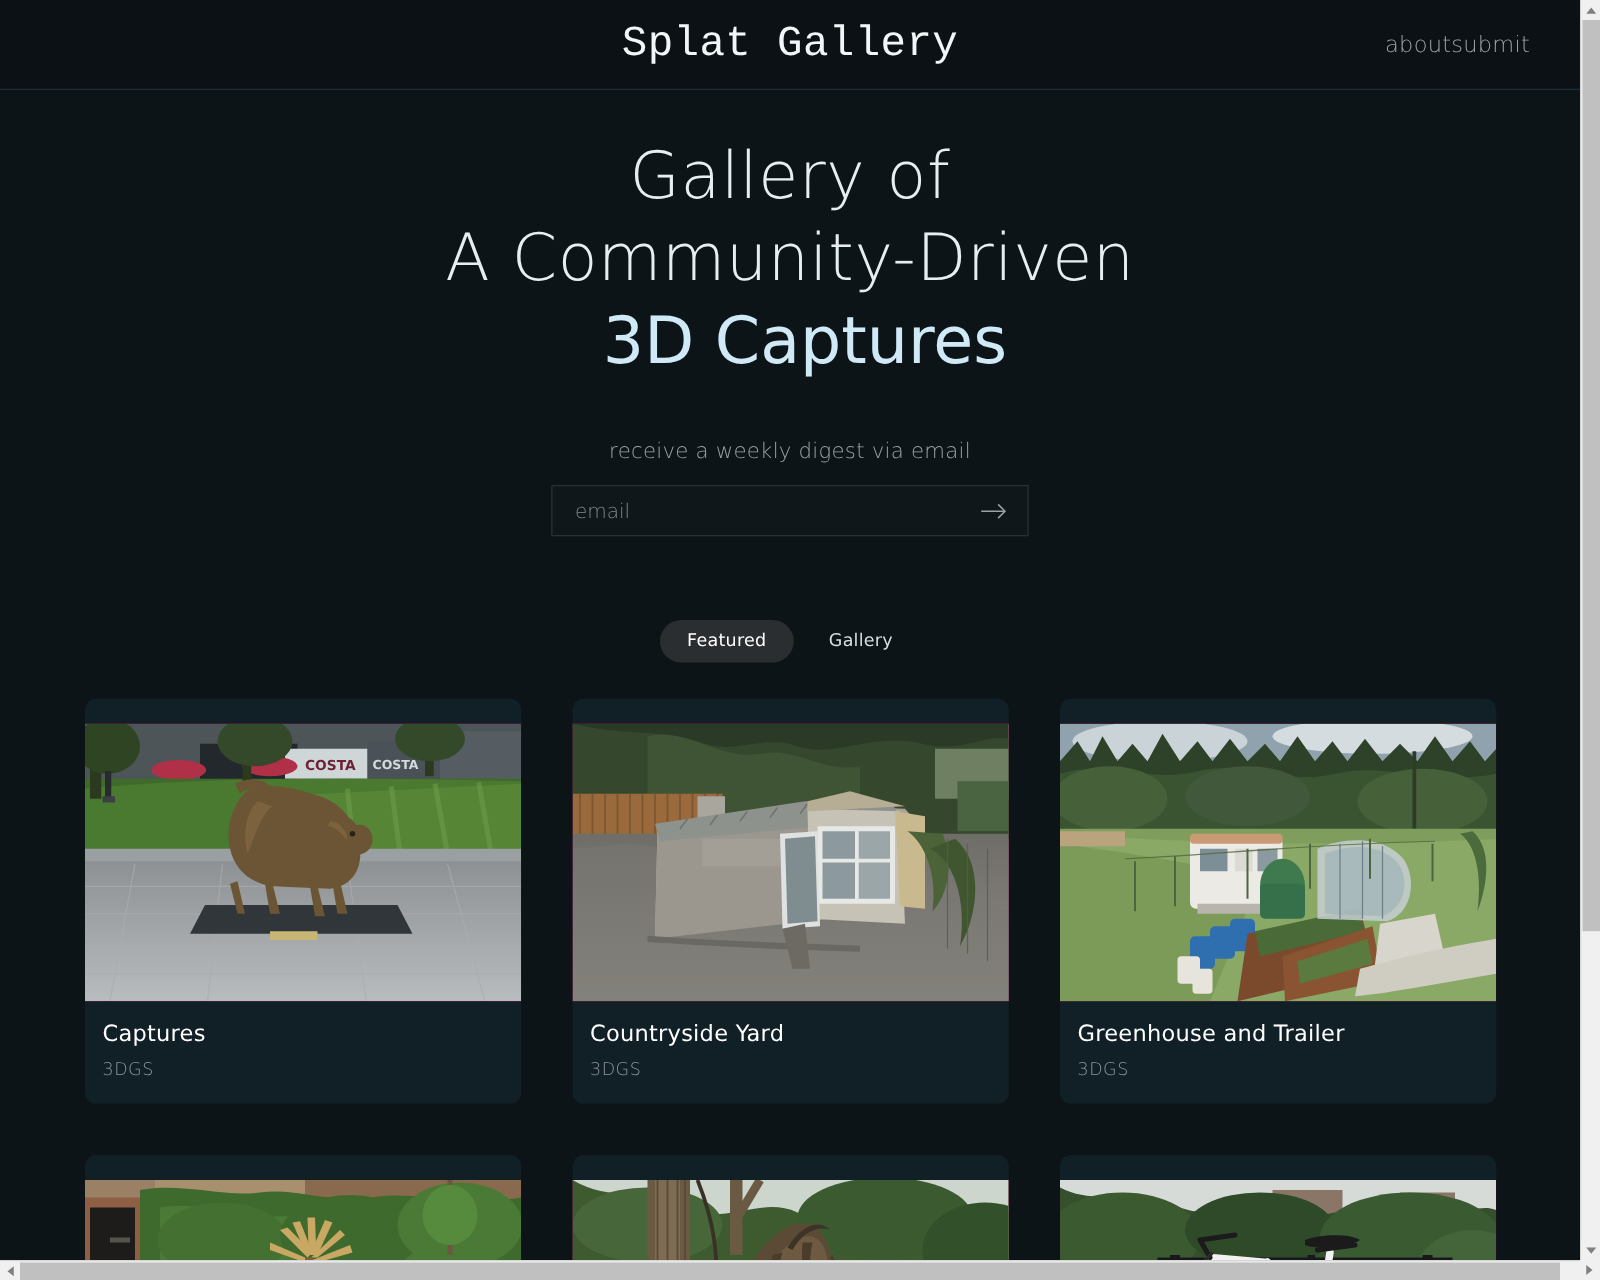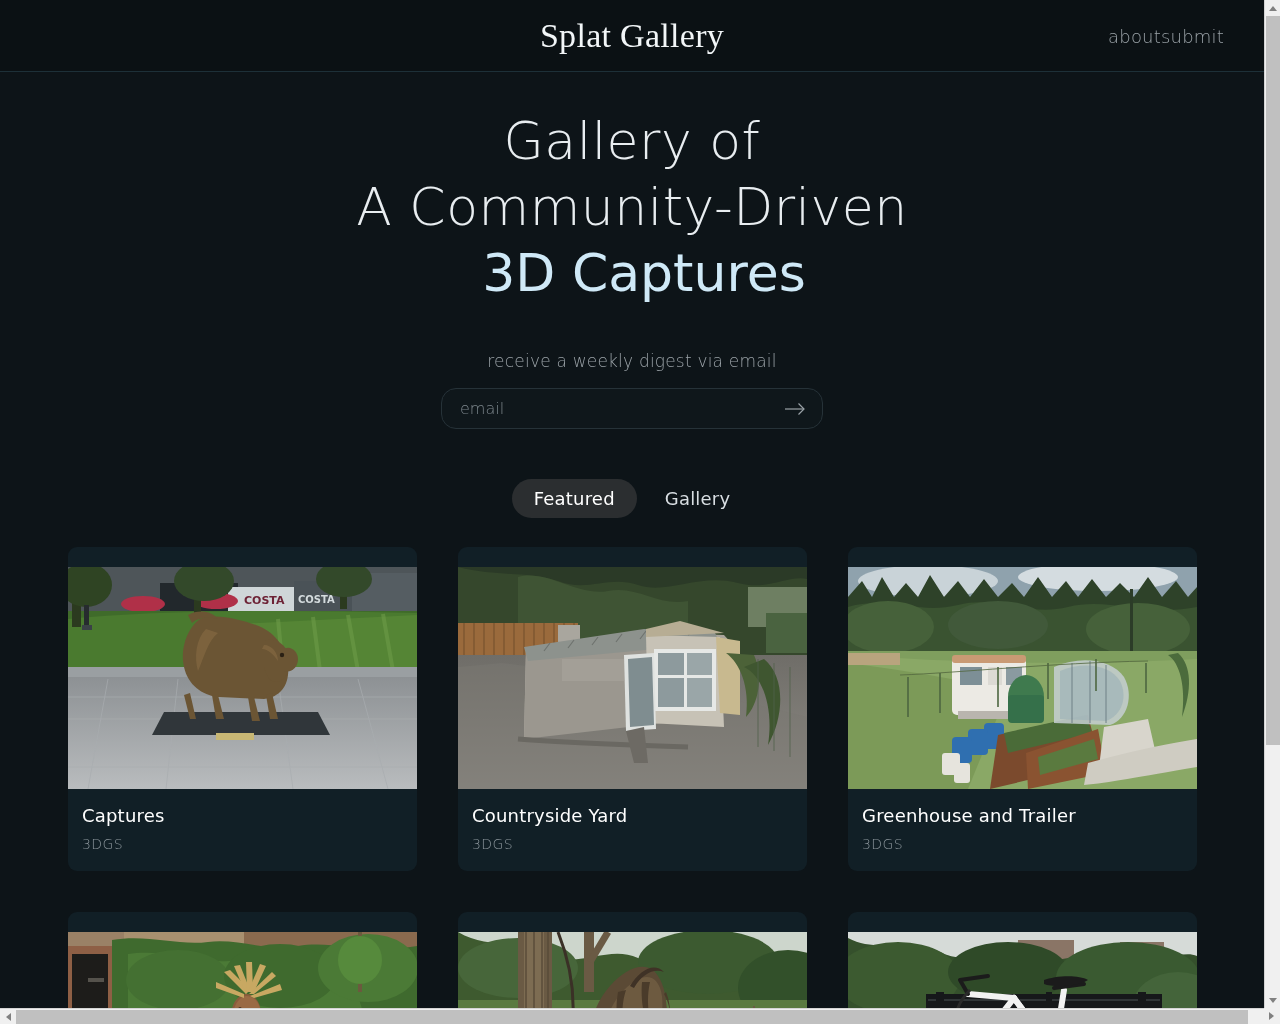--- a/index.html
+++ b/index.html
@@ -33,21 +33,21 @@
   .site-header {
     position: relative;
     height: 72px;
     background: #0b1114;
     border-bottom: 1px solid #1d3038;
     display: flex;
     align-items: center;
     justify-content: center;
   }
   .brand {
-    font-family: Liberation Serif, serif;
+    font-family: Liberation Mono, monospace;
     font-weight: 300;
     font-size: 34px;
     letter-spacing: 0.3px;
     color: #f2f6f8;
     line-height: 1;
   }
   .nav {
     position: absolute;
     right: 40px;
     top: 50%;
@@ -94,21 +94,21 @@
     font-size: 17px;
     color: #9aa2a7;
     letter-spacing: .2px;
   }
 
   .email-form {
     margin: 17px auto 0;
     width: 382px;
     height: 41px;
     border: 1px solid #263238;
-    border-radius: 15px;
+    border-radius: 0;
     background: #0f171b;
     display: flex;
     align-items: center;
     padding: 0 14px 0 18px;
   }
   .email-form input {
     flex: 1;
     background: transparent;
     border: none;
     outline: none;
@@ -128,28 +128,29 @@
   
   .tabs {
     margin-top: 50px;
     display: flex;
     justify-content: center;
     gap: 6px;
   }
   .tab {
     font-family: "DejaVu Sans", sans-serif;
     font-weight: 400;
-    font-size: 18px;
+    font-size: 14px;
     color: #d8dee2;
     padding: 9px 22px;
     border-radius: 20px;
     background: transparent;
     border: none;
     cursor: pointer;
     letter-spacing: .2px;
+    margin-top: 17px;
   }
   .tab.active { background: #2b2e30; color: #fff; }
 
   
   .grid {
     margin: 29px auto 0;
     width: 1128px;
     display: grid;
     grid-template-columns: repeat(3, 349px);
     gap: 41px;

